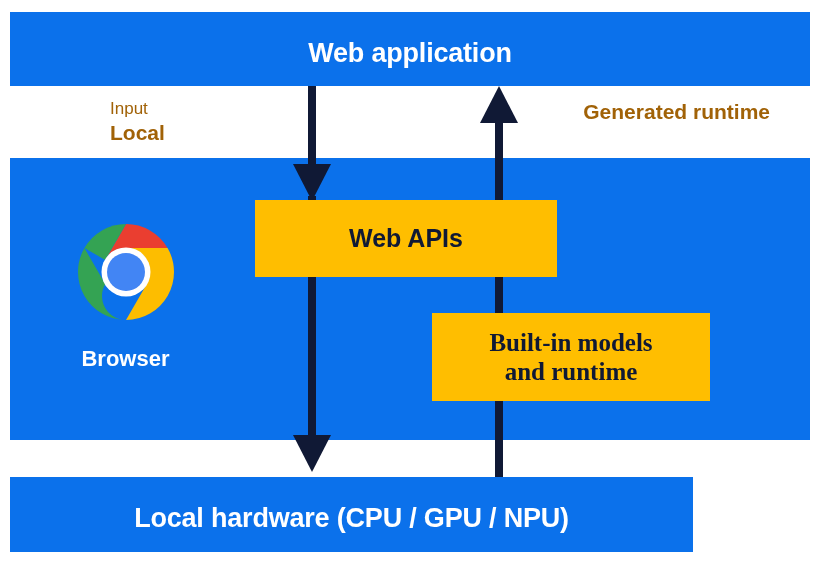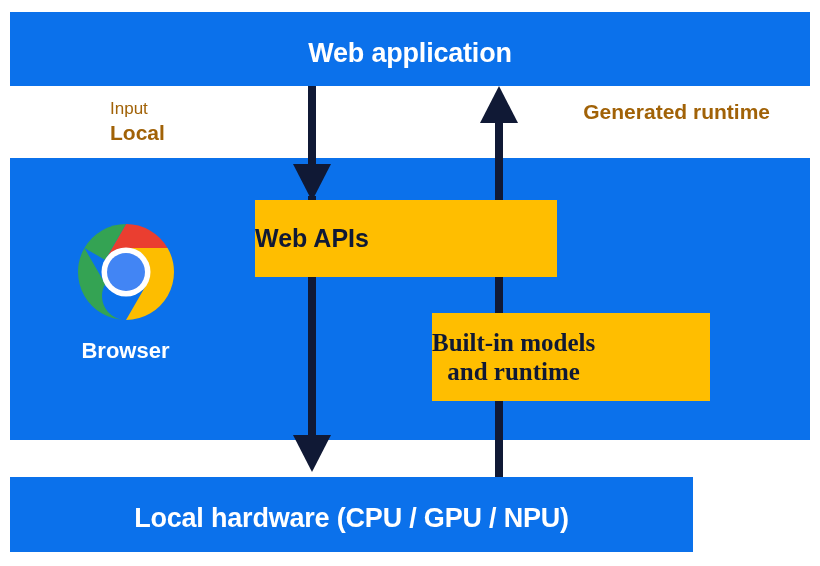--- a/index.html
+++ b/index.html
@@ -68,21 +68,21 @@
   
   #up-stem     { left: 495px; top: 120px; width: 8px; height: 358px; }
   #up-head     { left: 480px; top: 86px; }
 
   
   .ybox {
     position: absolute;
     background: #ffbe00;
     display: flex;
     align-items: center;
-    justify-content: flex-start;
+    justify-content: center;
     text-align: center;
     color: #101935;
     font-weight: bold;
     line-height: 1.17;
   }
   #box-web-apis {
     left: 255px; top: 200px; width: 302px; height: 77px;
     font-size: 25px;
   }
   #box-builtin {
@@ -117,21 +117,21 @@
     left: 58px;
     top: 222px;
     width: 135px;
     text-align: center;
   }
   #chrome-logo {
     display: block;
     margin: 0 auto;
   }
   #browser-label {
-    margin-top: 16px;
+    margin-top: 24px;
     color: #ffffff;
     font-size: 22px;
     font-weight: bold;
   }
 </style>
 </head>
 <body>
 
 <div id="stage">
 

